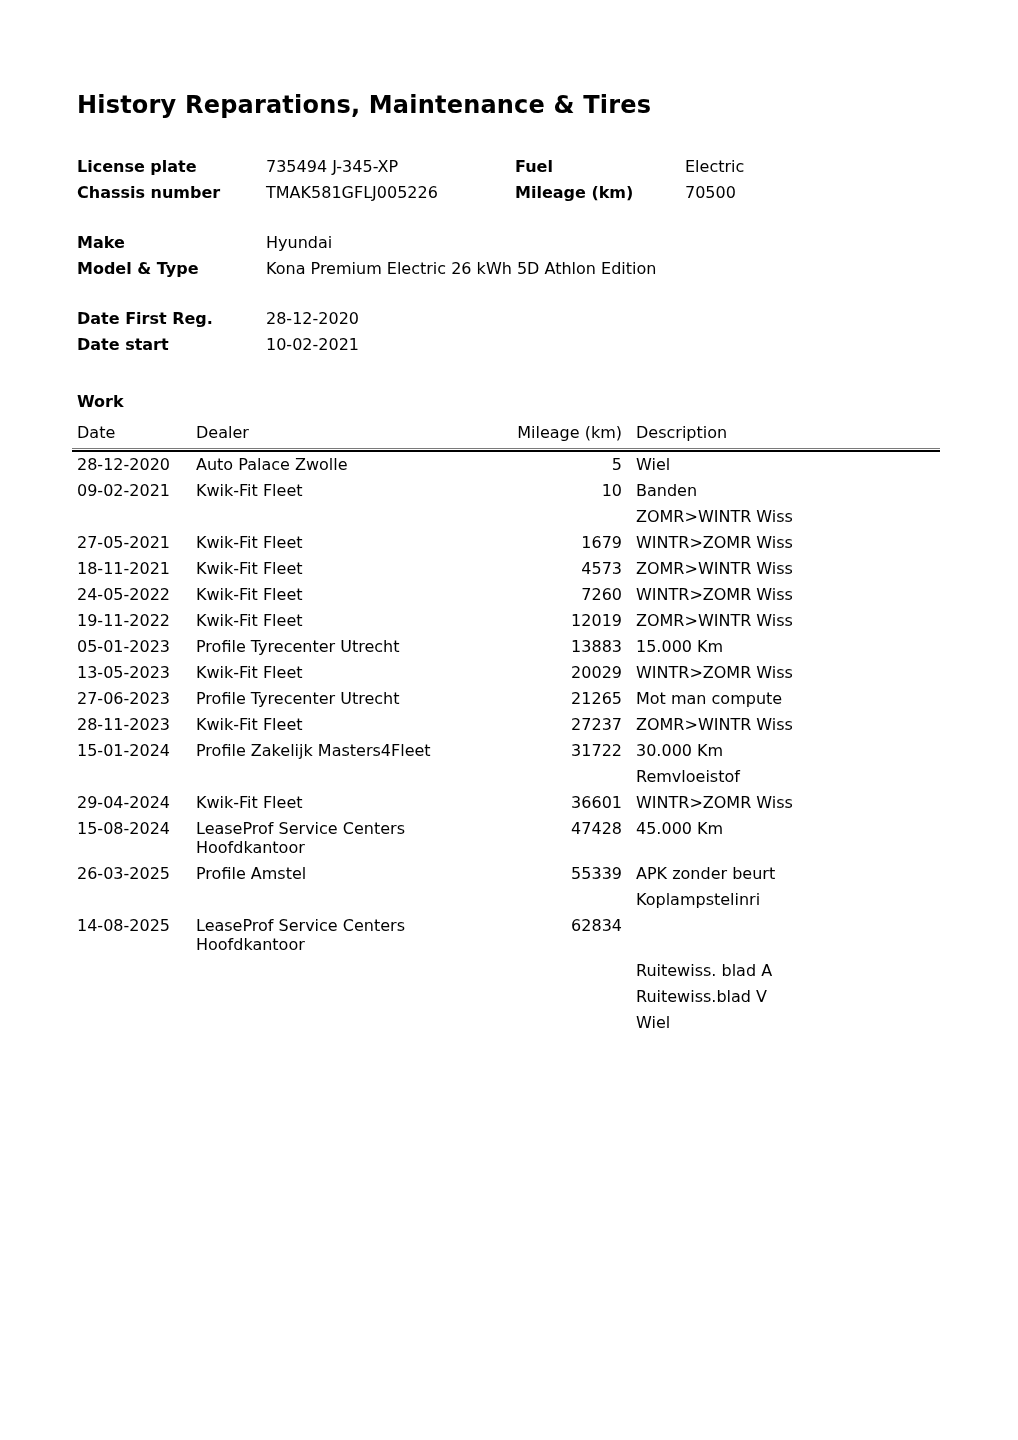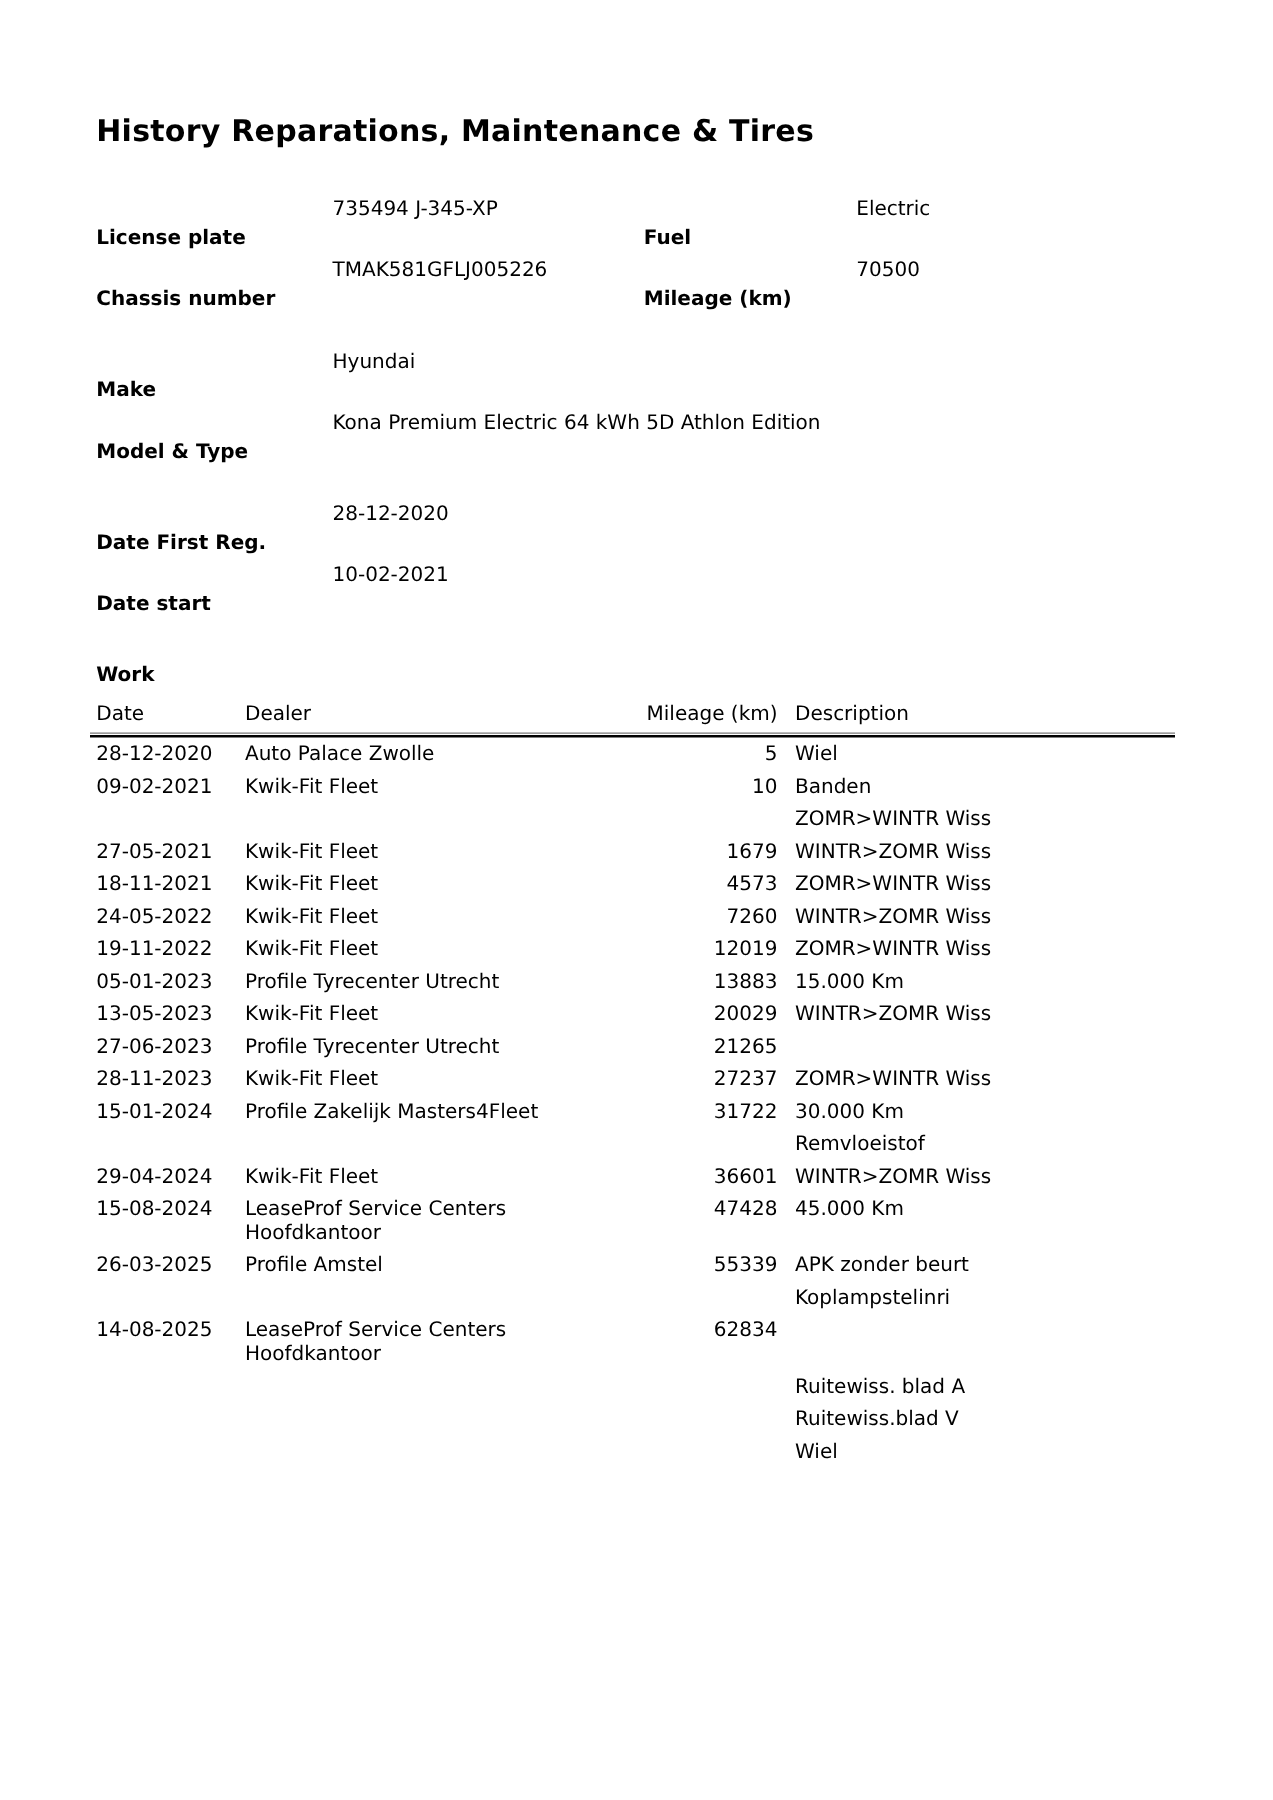--- a/index.html
+++ b/index.html
@@ -24,21 +24,21 @@
     font-size: 24px;
     font-weight: bold;
     line-height: 30px;
     letter-spacing: 0.2px;
   }
   .info-grid {
     display: grid;
     grid-template-columns: 189px 249px 170px auto;
     line-height: 26px;
   }
-  .info-grid .label { font-weight: bold; margin-top: 23px; }
+  .info-grid .label { font-weight: bold; }
   .info-grid .span3 { grid-column: 2 / 5; }
   .g1 { margin-top: 34px; }
   .g2 { margin-top: 24px; }
   .g3 { margin-top: 24px; }
   .work-heading {
     margin-top: 31px;
     font-weight: bold;
     line-height: 26px;
   }
   .work-table {
@@ -79,21 +79,21 @@
     <div class="label">Chassis number</div>
     <div>TMAK581GFLJ005226</div>
     <div class="label">Mileage (km)</div>
     <div>70500</div>
   </div>
 
   <div class="info-grid g2">
     <div class="label">Make</div>
     <div class="span3">Hyundai</div>
     <div class="label">Model &amp; Type</div>
-    <div class="span3">Kona Premium Electric 64 kWh 5D Athlon Edition</div>
+    <div class="span3">Kona Premium Electric 26 kWh 5D Athlon Edition</div>
   </div>
 
   <div class="info-grid g3">
     <div class="label">Date First Reg.</div>
     <div class="span3">28-12-2020</div>
     <div class="label">Date start</div>
     <div class="span3">10-02-2021</div>
   </div>
 
   <div class="work-heading">Work</div>
@@ -167,20 +167,21 @@
       <div class="cell-date">13-05-2023</div>
       <div class="cell-dealer">Kwik-Fit Fleet</div>
       <div class="cell-mileage">20029</div>
       <div class="cell-desc">WINTR&gt;ZOMR Wiss</div>
     </div>
 
     <div class="tr">
       <div class="cell-date">27-06-2023</div>
       <div class="cell-dealer">Profile Tyrecenter Utrecht</div>
       <div class="cell-mileage">21265</div>
+      <div class="cell-desc">Mot man compute</div>
     </div>
 
     <div class="tr">
       <div class="cell-date">28-11-2023</div>
       <div class="cell-dealer">Kwik-Fit Fleet</div>
       <div class="cell-mileage">27237</div>
       <div class="cell-desc">ZOMR&gt;WINTR Wiss</div>
     </div>
 
     <div class="tr">

